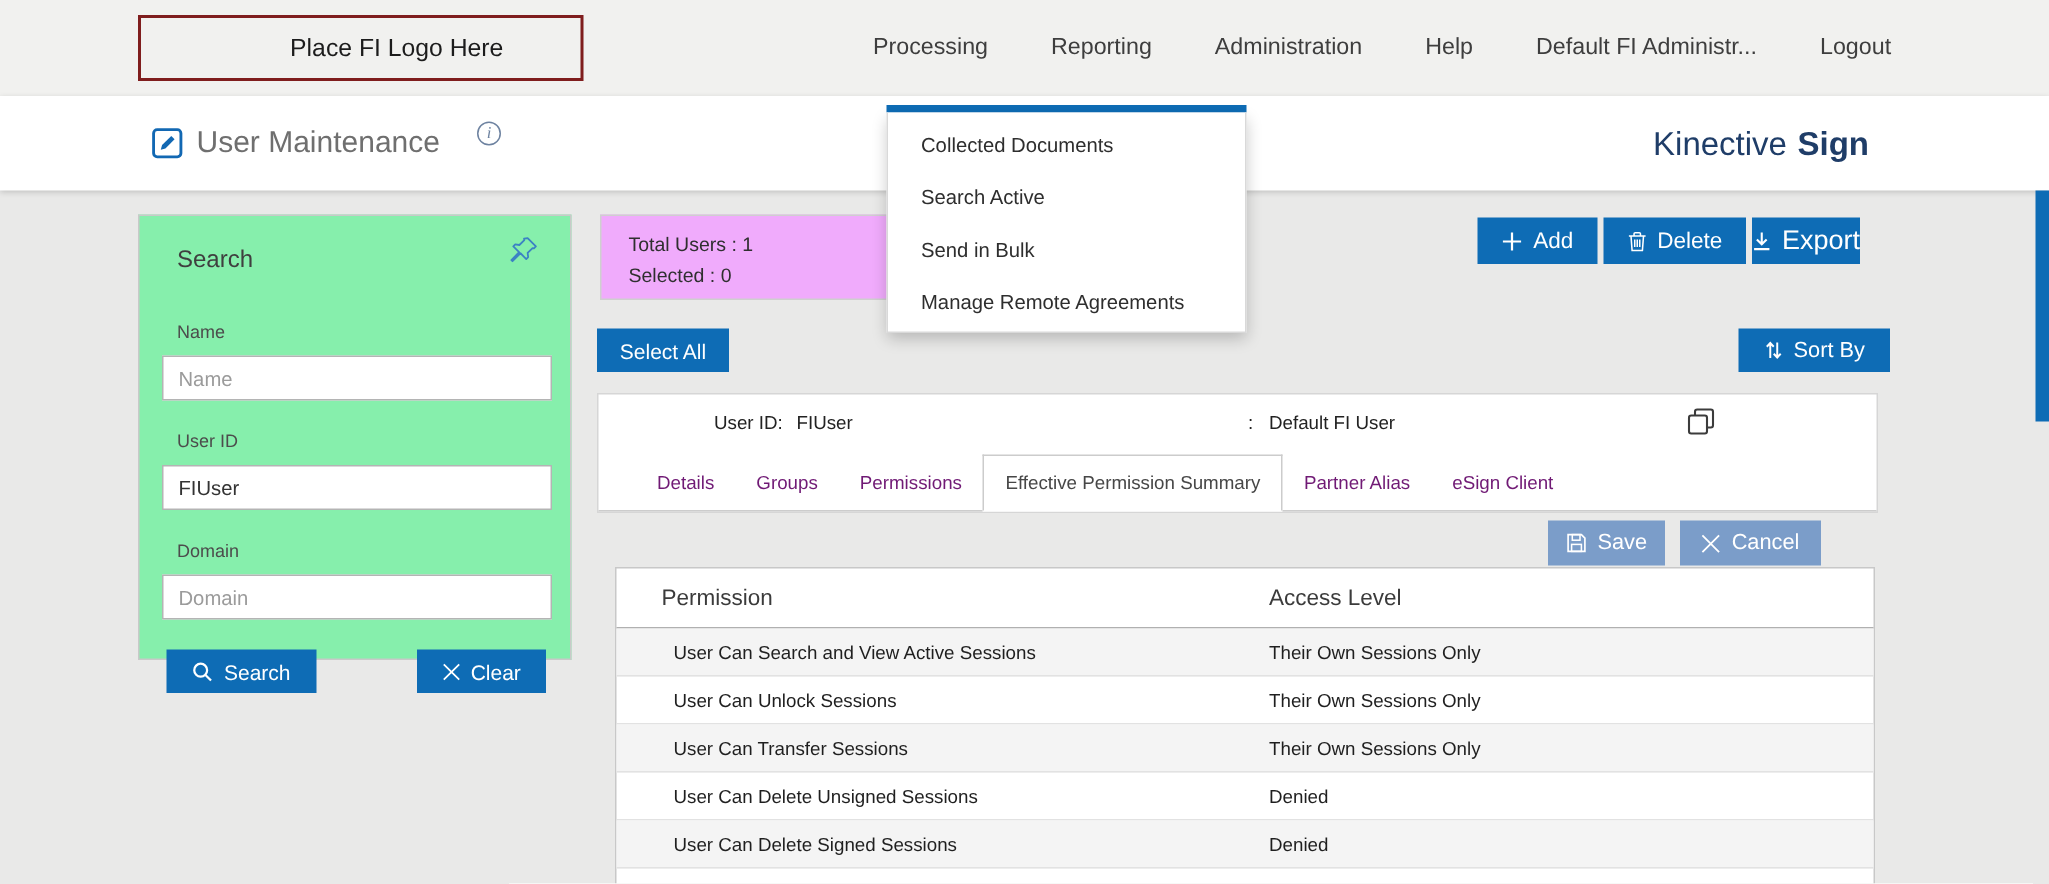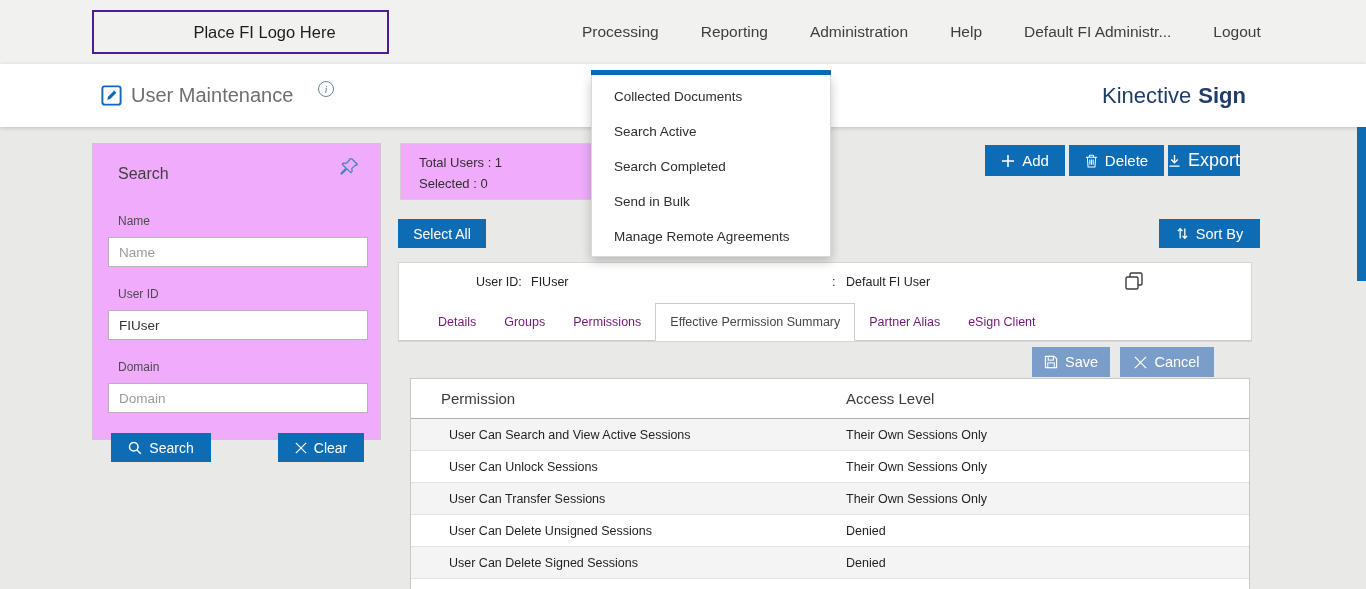--- a/index.html
+++ b/index.html
@@ -2,21 +2,21 @@
 <html><head>
 <meta charset="utf-8">
 <style>
   * { margin:0; padding:0; box-sizing:border-box; }
   html,body { background:#ffffff; }
   body { font-family:"Liberation Sans", sans-serif; }
   .root { position:relative; width:1366px; height:589px; overflow:hidden; background:#e9e9e8; }
 
   
   .topbar { position:absolute; left:0; top:0; width:1366px; height:64px; background:#f1f1ef; }
-  .logo-box { position:absolute; left:92px; top:10px; width:297px; height:44px; border:2px solid #4c1d95;
+  .logo-box { position:absolute; left:92px; top:10px; width:297px; height:44px; border:2px solid #7f1d1d;
               display:flex; align-items:center; justify-content:center; font-size:16.5px; color:#1c1c1c;padding-left:48px; }
   .topnav { position:absolute; left:582px; top:0; height:64px; display:flex; align-items:center; gap:42px;
             font-size:15.5px; color:#3e3e3e; }
   .topnav span { cursor:pointer; white-space:nowrap; }
 
   
   .subheader { position:absolute; left:0; top:64px; width:1366px; height:63px; background:#ffffff;
                box-shadow:0 1px 4px rgba(0,0,0,.18); }
   .um-icon { position:absolute; left:100px; top:20px; line-height:0; }
   .page-title { position:absolute; left:131px; top:0; height:63px; display:flex; align-items:center;
@@ -35,21 +35,21 @@
                     box-shadow:0 4px 10px rgba(0,0,0,.22); padding:4px 0 2px; }
   .menu-item { height:35px; line-height:35px; padding:0 22px; font-size:13.5px; color:#2e2e2e;
                cursor:pointer; white-space:nowrap; }
 
   
   .btn { display:flex; align-items:center; justify-content:center; gap:7px; background:#0e6cb5; color:#fff;
          border:none; cursor:pointer; font-family:inherit; }
   .btn.muted { background:#7b9dc9; }
 
   
-  .search-panel { position:absolute; left:92px; top:143px; width:289px; height:297px; background:#f0abfc;
+  .search-panel { position:absolute; left:92px; top:143px; width:289px; height:297px; background:#86efac;
                   border:1px solid #c9c9c9; }
   .search-title { position:absolute; left:25px; top:21px; font-size:16px; color:#3f3f3f; }
   .pin-icon { position:absolute; right:20px; top:12px; cursor:pointer; line-height:0; }
   .field-label { position:absolute; left:25px; font-size:12px; color:#4c4c4c; }
   .sp-input { position:absolute; left:15px; width:260px; height:30px; border:1px solid #b4b4b4;
               padding:0 10px; font-size:13.5px; color:#333; background:#fff; font-family:inherit; }
   .sp-input::placeholder { color:#9b9b9b; }
   .search-btn { position:absolute; left:18px; top:289px; width:100px; height:29px; font-size:14px; }
   .clear-btn { position:absolute; left:185px; top:289px; width:86px; height:29px; font-size:14px; }
 
@@ -280,19 +280,18 @@
         <span class="c2">Denied</span>
       </div>
     </div>
   </div>
 
   <div class="dropdown">
     <div class="bar"></div>
     <div class="body">
       <div class="menu-item">Collected Documents</div>
       <div class="menu-item">Search Active</div>
-      <div class="menu-item">Search Completed</div>
       <div class="menu-item">Send in Bulk</div>
       <div class="menu-item">Manage Remote Agreements</div>
     </div>
   </div>
 
 </div>
 
 </body></html>

